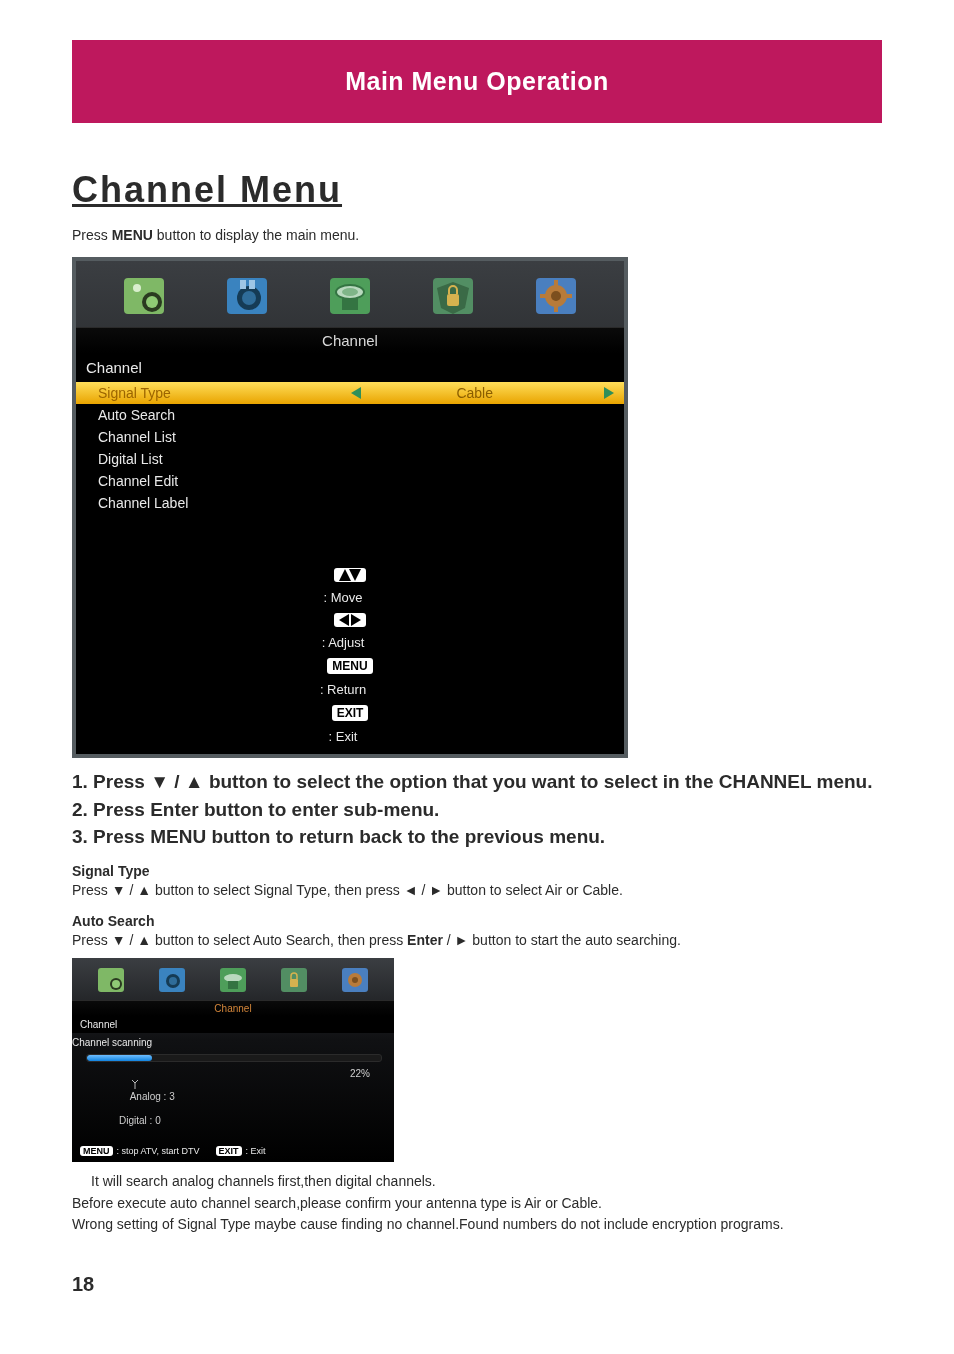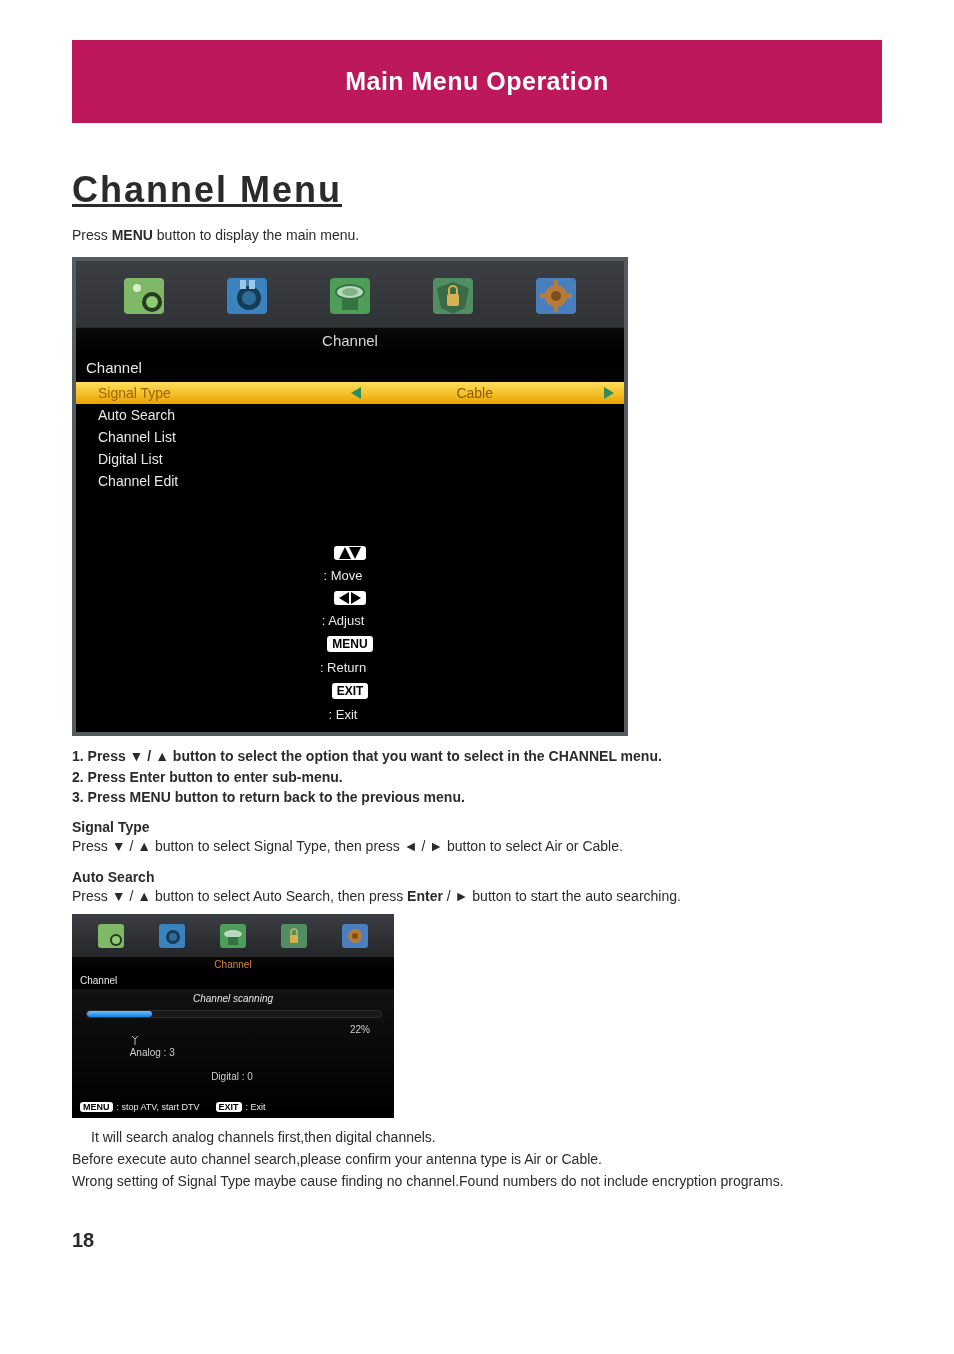--- a/index.html
+++ b/index.html
@@ -121,21 +121,21 @@
     padding: 1px 5px 1px 5px;
     display: inline-flex;
     align-items: center;
     gap: 2px;
     font-weight: bold;
     font-size: 12px;
   }
   .hint-label { margin-right: 14px; }
   .bullets {
     margin: 10px 0 5px 0;
-    font-size: 14px;
+    font-size: 19px;
     font-weight: bold;
     line-height: 1.45;
   }
   .subhead {
     font-size: 14px;
     font-weight: bold;
     margin: 12px 0 2px 0;
   }
   .para {
     font-size: 14px;
@@ -148,25 +148,23 @@
     background: linear-gradient(#3b3e42 0%, #101113 40%, #000 100%);
     color: #e9e9e9;
     font-size: 11px;
     margin: 6px 0 10px 0;
   }
   .osd-sm .osd-icons { padding: 8px 8px 6px 8px; }
   .osd-sm .osd-icon { width: 30px; height: 28px; }
   .osd-sm .osd-tabtitle { font-size: 10px; padding: 2px 0; color: #d4863a; }
   .osd-sm .osd-header { font-size: 10px; padding: 3px 8px; }
   .osd-sm .scan-title {
-    text-align: center;
     font-size: 10px;
     color: #e9e9e9;
     padding: 4px 0 2px 0;
-    font-style: italic;
   }
   .osd-sm .prog-wrap {
     padding: 4px 14px 4px 14px;
   }
   .osd-sm .prog-track {
     width: 100%;
     height: 6px;
     background: #1a1a1a;
     border: 1px solid #2b2b2b;
     border-radius: 3px;
@@ -295,20 +293,23 @@
         </div>
         <div class="osd-row">
           <span class="row-label">Channel List</span>
         </div>
         <div class="osd-row">
           <span class="row-label">Digital List</span>
         </div>
         <div class="osd-row">
           <span class="row-label">Channel Edit</span>
         </div>
+        <div class="osd-row">
+          <span class="row-label">Channel Label</span>
+        </div>
 
       </div>
       <div class="osd-hints">
         <span class="hint-box">
           <svg width="22" height="12">
               <polygon points="0,12 6,0 12,12" fill="#000"></polygon>
               <polygon points="10,0 16,12 22,0" fill="#000"></polygon>
             </svg>
         </span>
         <span class="hint-label">: Move</span>
@@ -389,21 +390,21 @@
     </div>
     <div class="scan-line">
       <span class="lbl">
         <svg class="small-ant" width="10" height="10">
             <path d="M5 10 L5 4 M2 1 L5 4 L8 1" stroke="#bbb" stroke-width="1" fill="none"></path>
           </svg>
         <span>Analog :</span> <span>3</span>
       </span>
       <span>22%</span>
     </div>
-    <div class="scan-line" style="padding-left:22px;justify-content:center;">
+    <div class="scan-line" style="padding-left:47px;">
       <span class="lbl"><span>Digital :</span> <span>0</span></span>
       <span></span>
     </div>
     <div class="hint-row">
       <span class="hint-box">MENU</span>
       <span>: stop ATV, start DTV</span>
       <span style="width:8px;"></span>
       <span class="hint-box">EXIT</span>
       <span>: Exit</span>
     </div>

